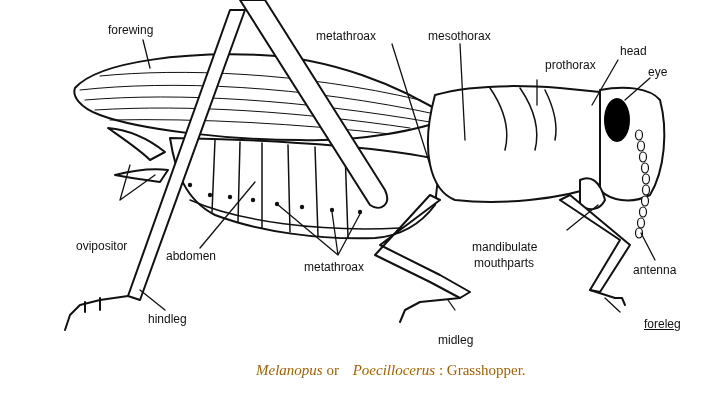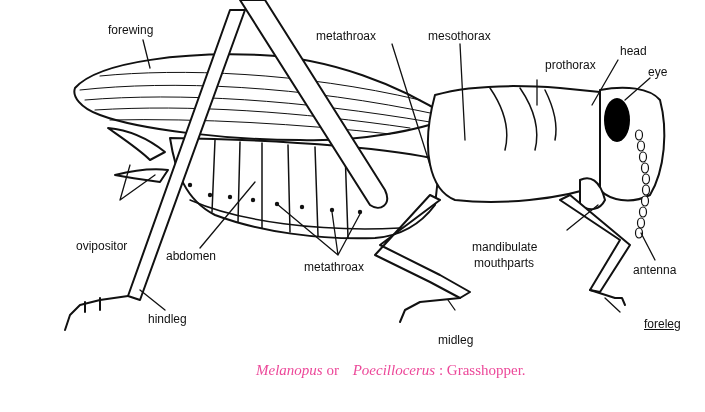--- a/index.html
+++ b/index.html
@@ -1,19 +1,19 @@
 <!DOCTYPE html>
 <html><head>
 <meta charset="utf-8">
 <style>
   html,body{margin:0;padding:0;background:#fff;}
   body{width:705px;height:412px;position:relative;overflow:hidden;font-family:"Liberation Sans",sans-serif;}
   #figure{position:absolute;left:0;top:0;width:705px;height:412px;}
   .lbl{position:absolute;font-family:"Liberation Sans",sans-serif;font-size:12px;color:#111;white-space:nowrap;line-height:16px;}
-  .caption{position:absolute;left:256px;top:362px;font-family:"Liberation Serif",serif;font-size:15px;color:#ec4899;white-space:nowrap;}
+  .caption{position:absolute;left:256px;top:362px;font-family:"Liberation Serif",serif;font-size:15px;color:#a16207;white-space:nowrap;}
   .caption i{font-style:italic;}
   .caption .sp{display:inline-block;width:10px;}
 </style>
 </head>
 <body>
 
 <svg id="figure" viewBox="0 0 705 412" xmlns="http://www.w3.org/2000/svg">
   <g fill="none" stroke="#111" stroke-width="2" stroke-linecap="round" stroke-linejoin="round">
 
     <path d="M75,88 C100,60 190,52 260,55 C330,58 400,85 450,118 C420,130 360,142 300,140 C230,140 140,130 100,115 C80,108 72,96 75,88 Z" fill="#fff"></path>

